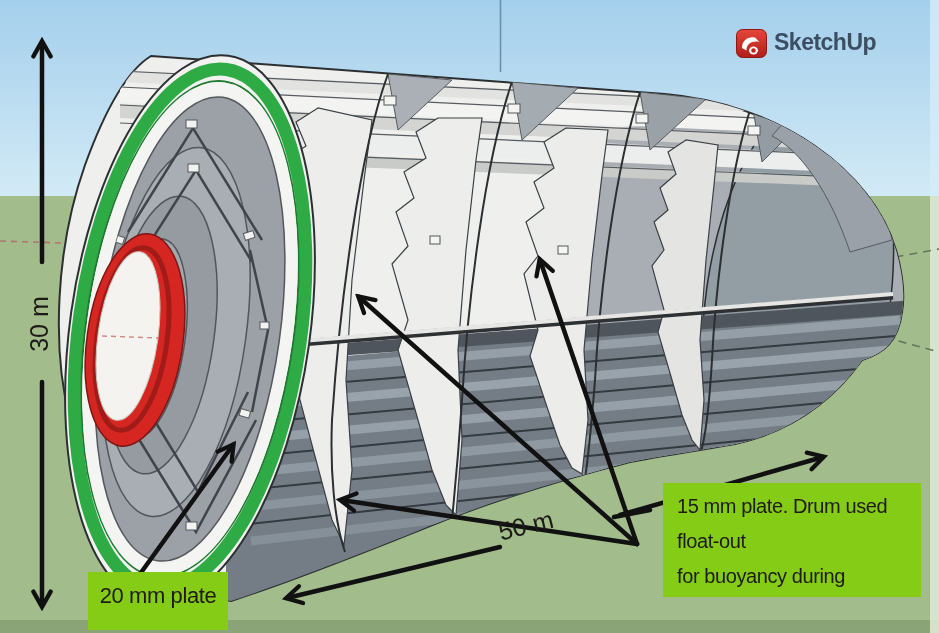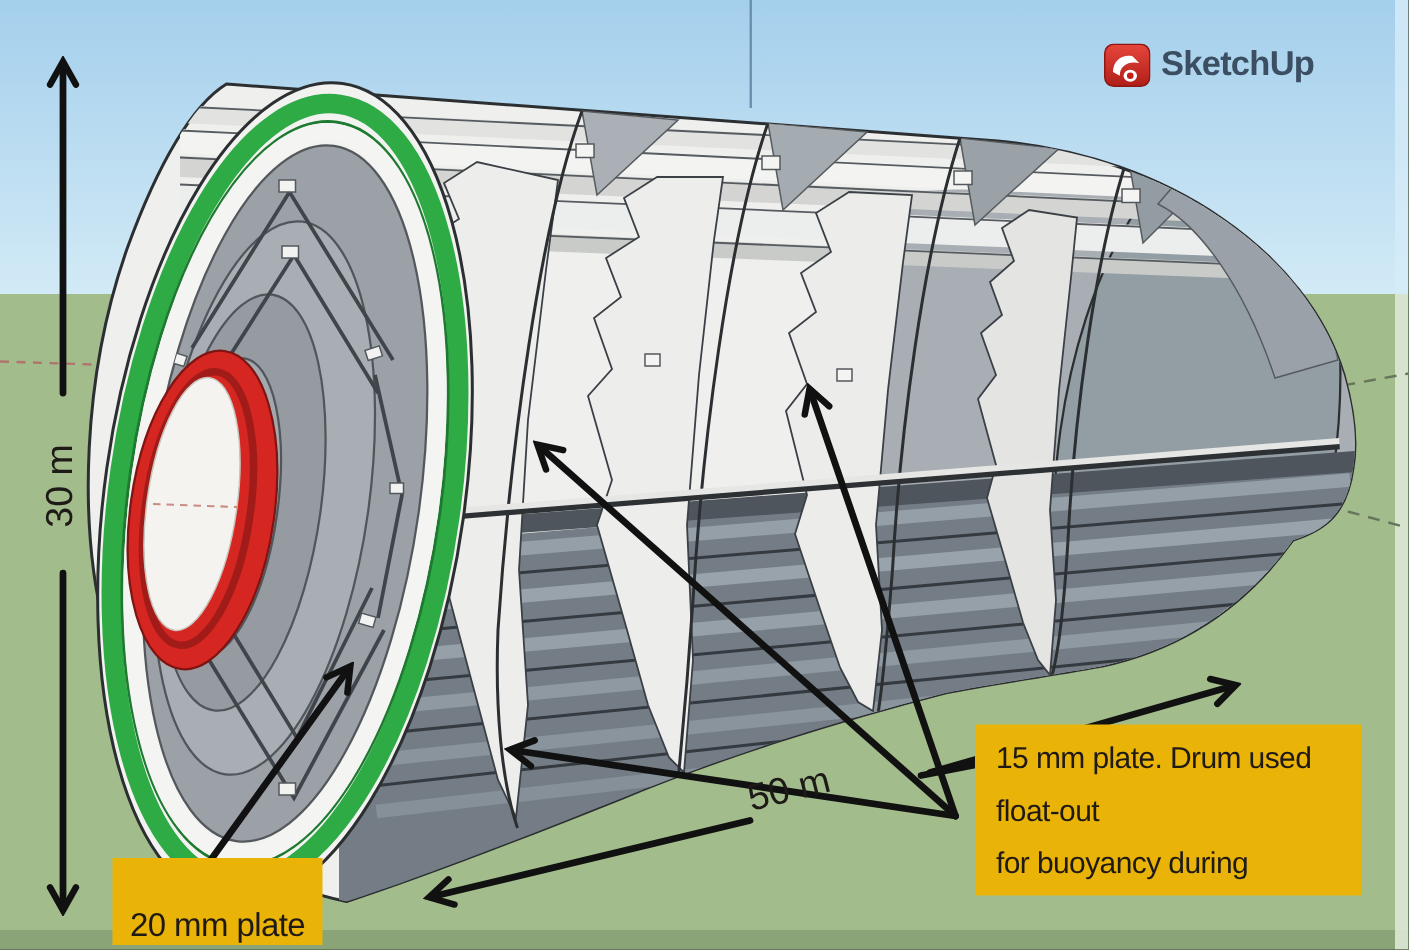--- a/index.html
+++ b/index.html
@@ -1,23 +1,23 @@
 <!DOCTYPE html>
 <html><head>
 <meta charset="utf-8">
 <style>
   html,body{margin:0;padding:0;background:#222;}
   #stage{position:relative;width:939px;height:633px;overflow:hidden;
          font-family:"Liberation Sans", sans-serif;background:#a3bc8c;}
   #scene{position:absolute;left:0;top:0;}
-  .label-box{position:absolute;background:#eab308;color:#201a16;
-             letter-spacing:-0.4px;}
+  .label-box{position:absolute;background:#84cc16;color:#201a16;
+             letter-spacing:-0.4px;margin-left:13px;}
   #plate20-box{left:75px;top:572px;width:140px;height:58px;
-               font-size:22px;display:flex;align-items:flex-end;
-               justify-content:center;box-sizing:border-box;}
+               font-size:22px;display:flex;align-items:center;
+               justify-content:center;padding-bottom:10px;box-sizing:border-box;}
   #plate15-box{left:650px;top:483px;width:258px;height:114px;
                font-size:20px;line-height:35px;padding:6px 0 0 14px;
                box-sizing:border-box;}
   #watermark{position:absolute;left:736px;top:29px;display:flex;
              align-items:flex-start;gap:7px;}
   #watermark .wm-text{color:#3b4e62;font-weight:bold;font-size:23px;
                       letter-spacing:-0.5px;}
 </style>
 </head>
 <body>

